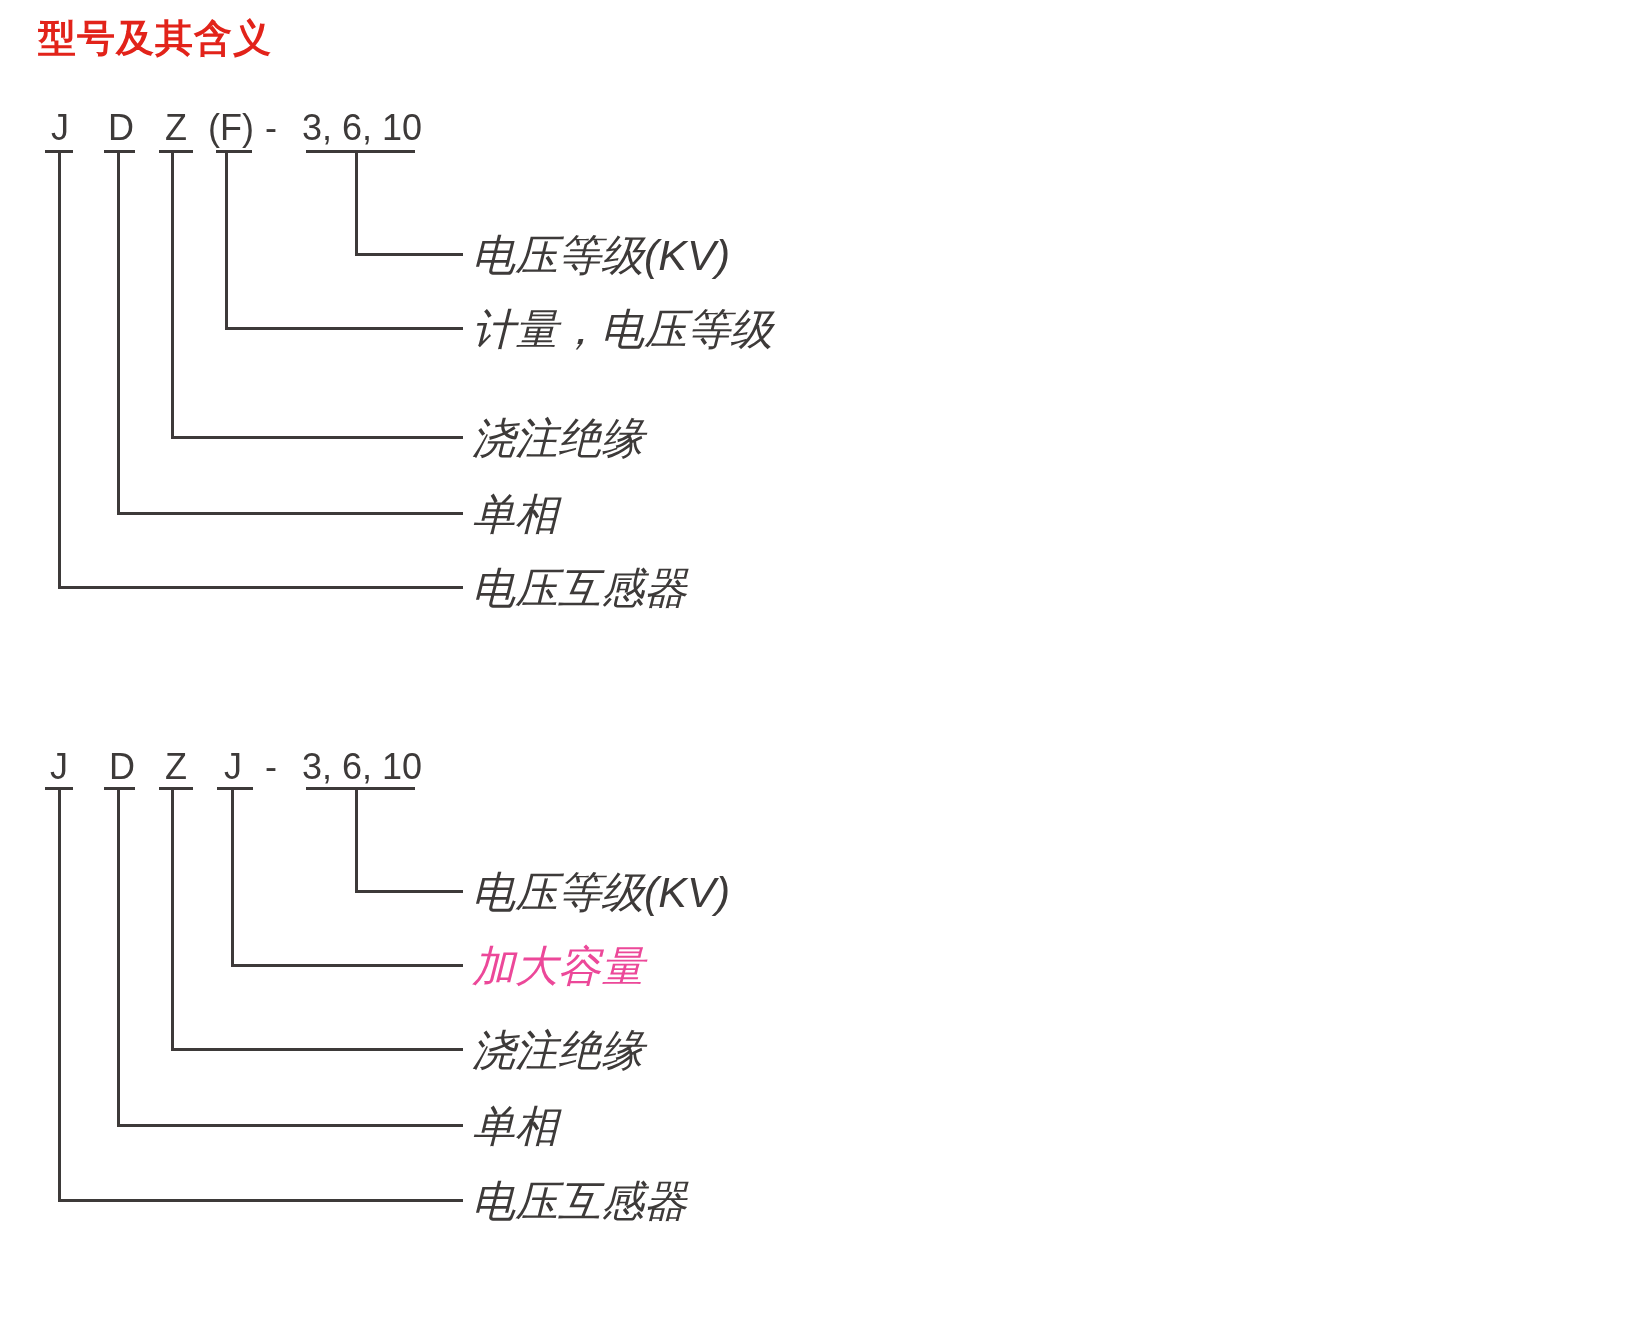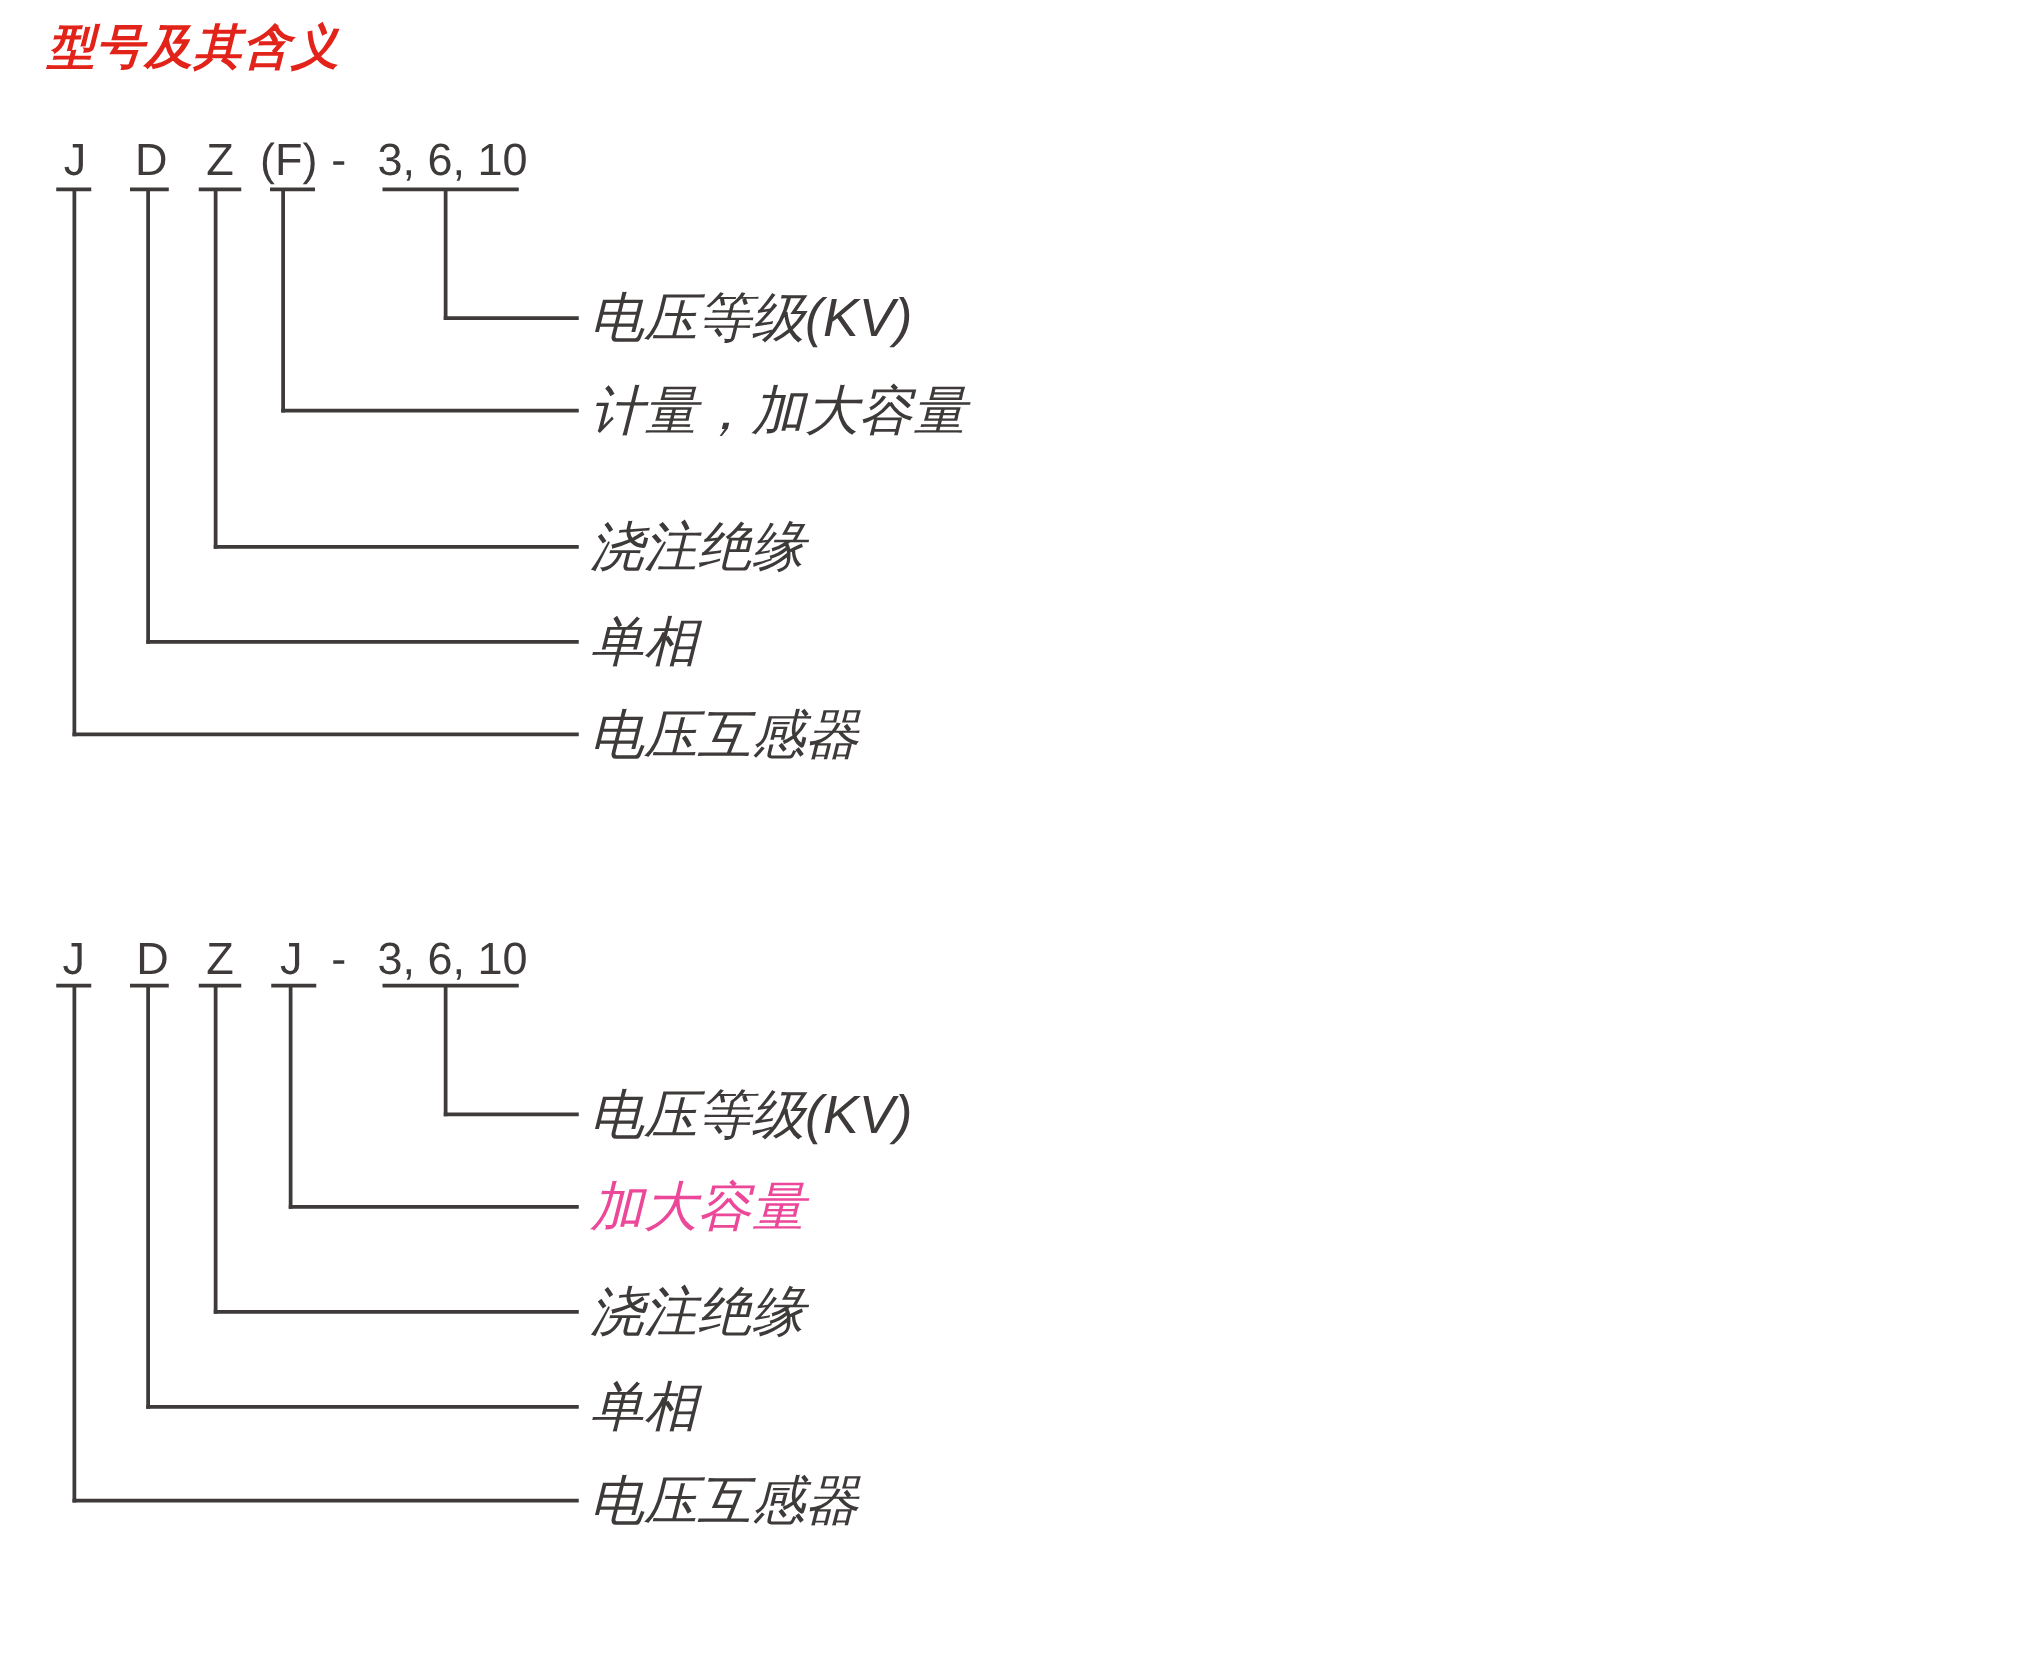--- a/index.html
+++ b/index.html
@@ -18,21 +18,20 @@
   .page-title {
     position: absolute;
     left: 38px;
     top: 18px;
     font-size: 38px;
     font-weight: bold;
     letter-spacing: 1px;
     color: #e2231a;
     line-height: 40px;
     white-space: nowrap;
-    font-style: italic;
   }
   .code-char {
     position: absolute;
     font-size: 36px;
     line-height: 36px;
     color: #3d3a39;
     white-space: nowrap;
   }
   .u-line, .v-line, .h-line {
     position: absolute;
@@ -80,21 +79,21 @@
     <div class="v-line" style="left: 225px; top: 152px; height: 178px; background: rgb(61, 58, 57);"></div>
     <div class="v-line" style="left: 355px; top: 152px; height: 104px; background: rgb(61, 58, 57);"></div>
 
     <div class="h-line" style="left: 355px; top: 253px; width: 108px; background: rgb(61, 58, 57);"></div>
     <div class="h-line" style="left: 225px; top: 327px; width: 238px; background: rgb(61, 58, 57);"></div>
     <div class="h-line" style="left: 171px; top: 436px; width: 292px; background: rgb(61, 58, 57);"></div>
     <div class="h-line" style="left: 117px; top: 512px; width: 346px; background: rgb(61, 58, 57);"></div>
     <div class="h-line" style="left: 58px; top: 586px; width: 405px; background: rgb(61, 58, 57);"></div>
 
     <div class="meaning-label" style="top: 237px; color: rgb(61, 58, 57);">电压等级(KV)</div>
-    <div class="meaning-label" style="top: 311px; color: rgb(61, 58, 57);">计量，加大容量</div>
+    <div class="meaning-label" style="top: 311px; color: rgb(61, 58, 57);">计量，电压等级</div>
     <div class="meaning-label" style="top: 420px; color: rgb(61, 58, 57);">浇注绝缘</div>
     <div class="meaning-label" style="top: 496px; color: rgb(61, 58, 57);">单相</div>
     <div class="meaning-label" style="top: 570px; color: rgb(61, 58, 57);">电压互感器</div>
   </div>
 
   <div>
 
     <span class="code-char" style="left: 50px; top: 749px; color: rgb(61, 58, 57);">J</span>
     <span class="code-char" style="left: 109px; top: 749px; color: rgb(61, 58, 57);">D</span>
     <span class="code-char" style="left: 165px; top: 749px; color: rgb(61, 58, 57);">Z</span>

